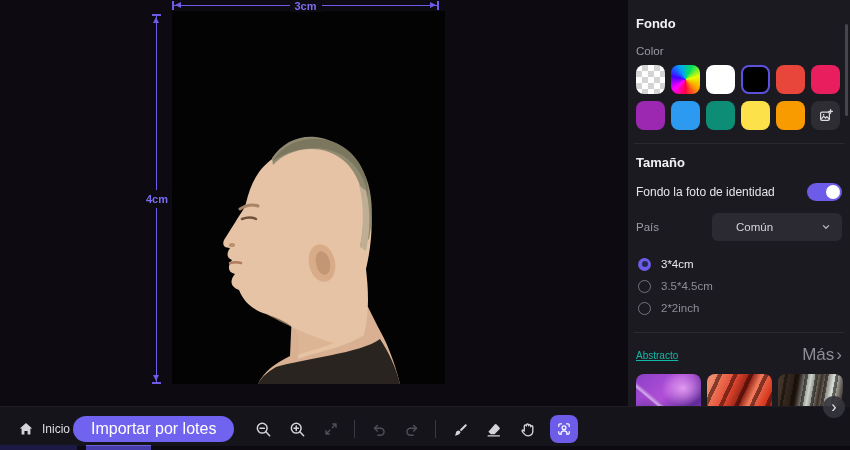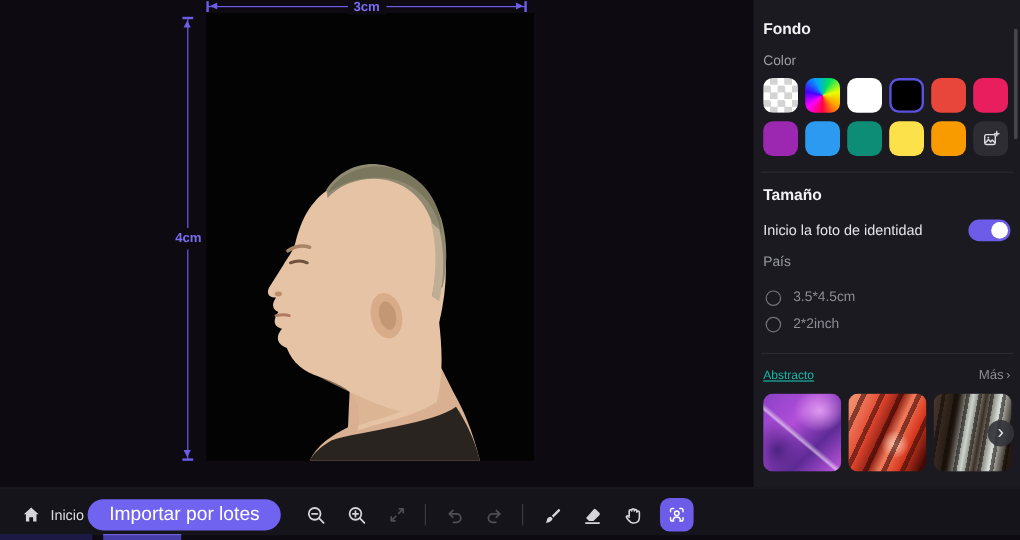--- a/index.html
+++ b/index.html
@@ -74,21 +74,21 @@
   .radio-row { display:flex; align-items:center; gap:10px; height:22px; cursor:pointer; }
   .radio { width:13px; height:13px; border-radius:50%; flex:0 0 auto; position:relative; }
   .radio.on { background:#6c5ce7; }
   .radio.on::after { content:""; position:absolute; left:3.5px; top:3.5px; width:6px; height:6px; border-radius:50%; background:#232a52; }
   .radio.off { border:1.5px solid #73737c; }
   .radio-label { font-size:11.5px; color:#8d8d96; }
   .radio-row.sel .radio-label { color:#e8e8ec; }
   .p-biblio { margin-top:10px; }
   .row-cat { margin-top:12px; }
   .cat-label { font-size:10px; color:#14b8a6;text-decoration:underline; }
-  .more-link { font-size:11px; color:#8d8d96; display:flex; align-items:flex-start; gap:2px; cursor:pointer; }
+  .more-link { font-size:17px; color:#8d8d96; display:flex; align-items:flex-start; gap:2px; cursor:pointer; }
   .thumb-row { margin-top:9px; display:flex; gap:6px; position:relative; }
   .thumb { width:65px; height:65px; border-radius:8px; cursor:pointer; flex:0 0 auto; }
   .thumb.t1 { background:
       linear-gradient(40deg, transparent 42%, rgba(255,255,255,.55) 44%, transparent 48%),
       radial-gradient(55% 45% at 72% 22%, #e09af0 0%, transparent 60%),
       radial-gradient(50% 55% at 18% 72%, #4d2383 0%, transparent 70%),
       linear-gradient(135deg, #8a3fc6 0%, #b14fd8 38%, #5e2a96 68%, #c159e0 100%); }
   .thumb.t2 { background:
       repeating-linear-gradient(115deg, transparent 0 10px, rgba(46,6,4,.55) 10px 14px),
       radial-gradient(30% 30% at 60% 65%, #f8c0a8 0%, transparent 60%),
@@ -226,31 +226,41 @@
         <circle cx="5.6" cy="6.7" r="0.8" fill="#dcdce2"></circle>
       </svg>
     </div>
   </div>
 
   <div class="divider"></div>
 
   <div class="sec-title p-tamano">Tamaño</div>
 
   <div class="row-between row-toggle">
-    <span class="toggle-label">Inicio la foto de identidad</span>
+    <span class="toggle-label">Fondo la foto de identidad</span>
     <div class="toggle">
       <div class="knob"></div>
     </div>
   </div>
 
   <div class="row-between row-country">
     <span class="sub-label">País</span>
+    <div class="select">
+      <span class="select-value">Común</span>
+      <svg width="12" height="12" viewBox="0 0 16 16">
+        <path d="M4.5 6.2 L8 9.7 11.5 6.2" fill="none" stroke="#b8b8c0" stroke-width="1.6" stroke-linecap="round" stroke-linejoin="round"></path>
+      </svg>
+    </div>
   </div>
 
   <div class="radio-list">
+    <div class="radio-row sel">
+      <span class="radio on"></span>
+      <span class="radio-label">3*4cm</span>
+    </div>
     <div class="radio-row">
       <span class="radio off"></span>
       <span class="radio-label">3.5*4.5cm</span>
     </div>
     <div class="radio-row">
       <span class="radio off"></span>
       <span class="radio-label">2*2inch</span>
     </div>
   </div>
 

